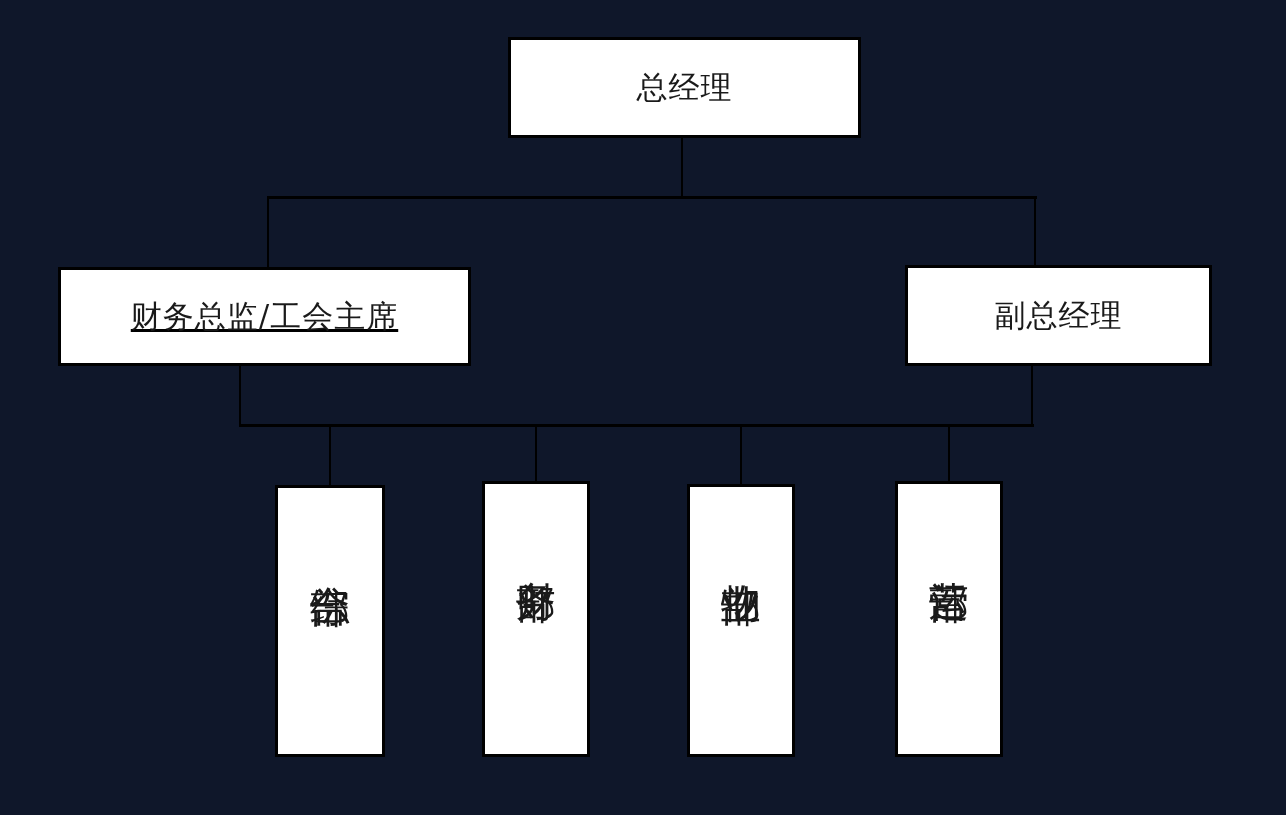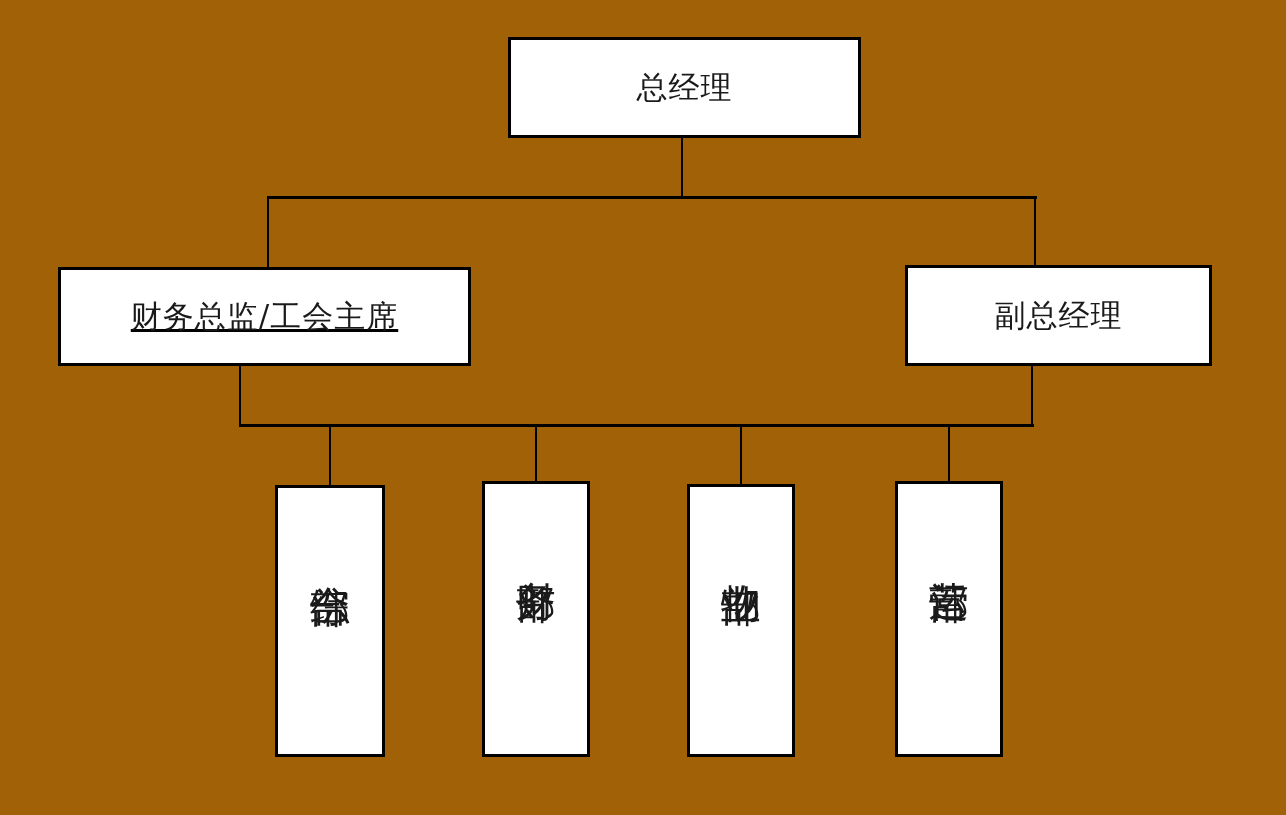--- a/index.html
+++ b/index.html
@@ -8,21 +8,21 @@
     background: #ffffff;
   }
   body {
     font-family: "DejaVu Serif", "Liberation Serif", serif;
     color: #000000;
   }
   #chart-canvas {
     position: relative;
     width: 1286px;
     height: 815px;
-    background: #a16207;
+    background: #0f172a;
     overflow: hidden;
   }
   .node-box {
     position: absolute;
     box-sizing: border-box;
     border: 3px solid #000000;
     background: #ffffff;
     display: flex;
     align-items: center;
     justify-content: center;

